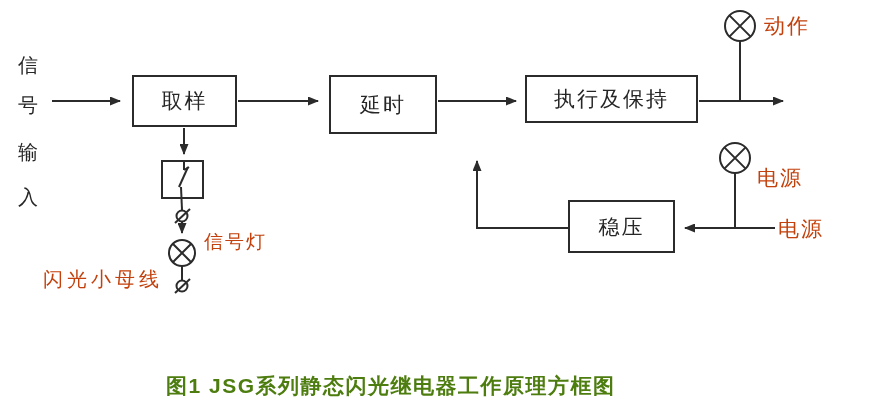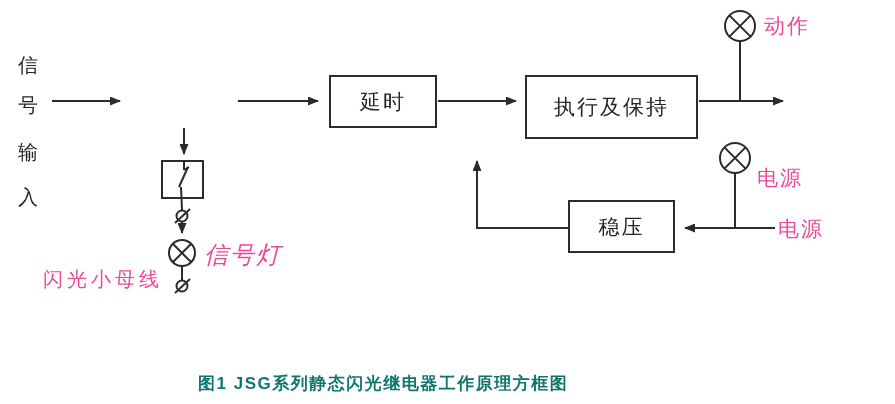--- a/index.html
+++ b/index.html
@@ -29,39 +29,39 @@
     align-items: center;
     justify-content: center;
     font-size: 21px;
     letter-spacing: 2px;
     color: #262626;
     box-sizing: border-box;
   }
   .lbl {
     position: absolute;
     white-space: nowrap;
-    color: #ec4899;
+    color: #c2410c;
     line-height: 1.1;
   }
   .vchar {
     position: absolute;
     left: 17px;
     width: 22px;
     text-align: center;
     font-size: 20px;
     color: #262626;
   }
   .caption {
     position: absolute;
-    left: 198px;
+    left: 166px;
     top: 372px;
-    font-size: 17px;
+    font-size: 21px;
     font-weight: 600;
     letter-spacing: 1.5px;
-    color: #0f766e;
+    color: #4d7c0f;
     white-space: nowrap;
   }
 </style>
 </head>
 <body>
 
 <div id="stage">
 
   <svg class="wires" width="895" height="404" viewBox="0 0 895 404">
     <defs>
@@ -113,36 +113,39 @@
       <path d="M172.8,243.8 L191.2,262.2 M191.2,243.8 L172.8,262.2"></path>
       <path d="M182,266 V280"></path>
     </g>
 
     <g stroke="#2b2b2b" stroke-width="2" fill="none">
       <circle cx="182" cy="286" r="5.5"></circle>
       <path d="M175,293 L190,279"></path>
     </g>
   </svg>
 
-  <div class="fbox" style="left:329px; top:75px; width:108px; height:53px;text-align:center;">
+  <div class="fbox" style="left:132px; top:75px; width:105px; height:52px;">
+    <span>取样</span>
+  </div>
+  <div class="fbox" style="left:329px; top:75px; width:108px; height:59px;text-align:center;">
     <span>延时</span>
   </div>
-  <div class="fbox" style="left:525px; top:75px; width:173px; height:64px;">
+  <div class="fbox" style="left:525px; top:75px; width:173px; height:48px;">
     <span>执行及保持</span>
   </div>
   <div class="fbox" style="left:568px; top:200px; width:107px; height:53px;">
     <span>稳压</span>
   </div>
 
   <div class="vchar" style="top:52px;">信</div>
   <div class="vchar" style="top:92px;">号</div>
   <div class="vchar" style="top:139px;">输</div>
   <div class="vchar" style="top:184px;">入</div>
 
   <div class="lbl" style="left:43px; top:268px; font-size:20px; letter-spacing:4px;">闪光小母线</div>
-  <div class="lbl" style="left:204px; top:242px; font-size:24px; letter-spacing:2px;font-style:italic;">信号灯</div>
+  <div class="lbl" style="left:204px; top:232px; font-size:19px; letter-spacing:2px;">信号灯</div>
   <div class="lbl" style="left:764px; top:14px; font-size:21px; letter-spacing:2px;">动作</div>
   <div class="lbl" style="left:757px; top:166px; font-size:21px; letter-spacing:2px;">电源</div>
   <div class="lbl" style="left:778px; top:217px; font-size:21px; letter-spacing:2px;">电源</div>
 
   <div class="caption">图1  JSG系列静态闪光继电器工作原理方框图</div>
 
 </div>
 
 </body></html>

